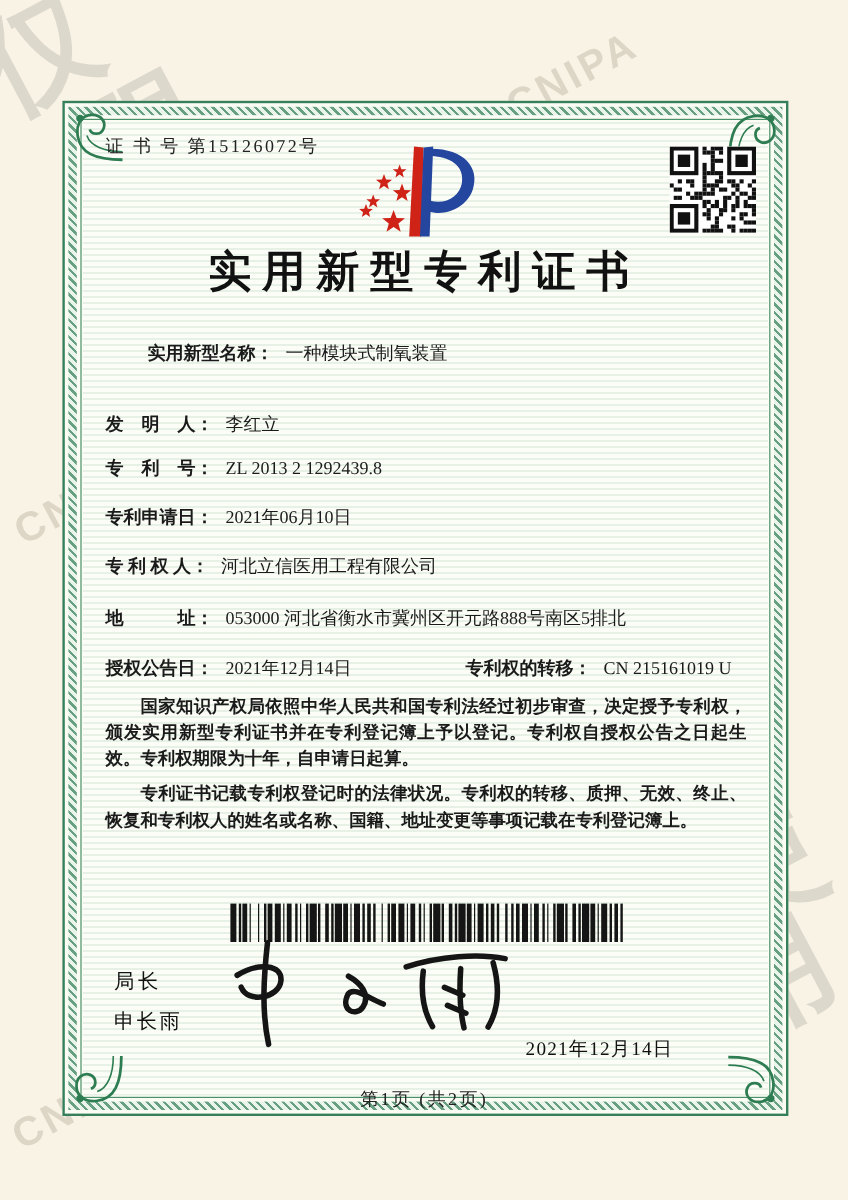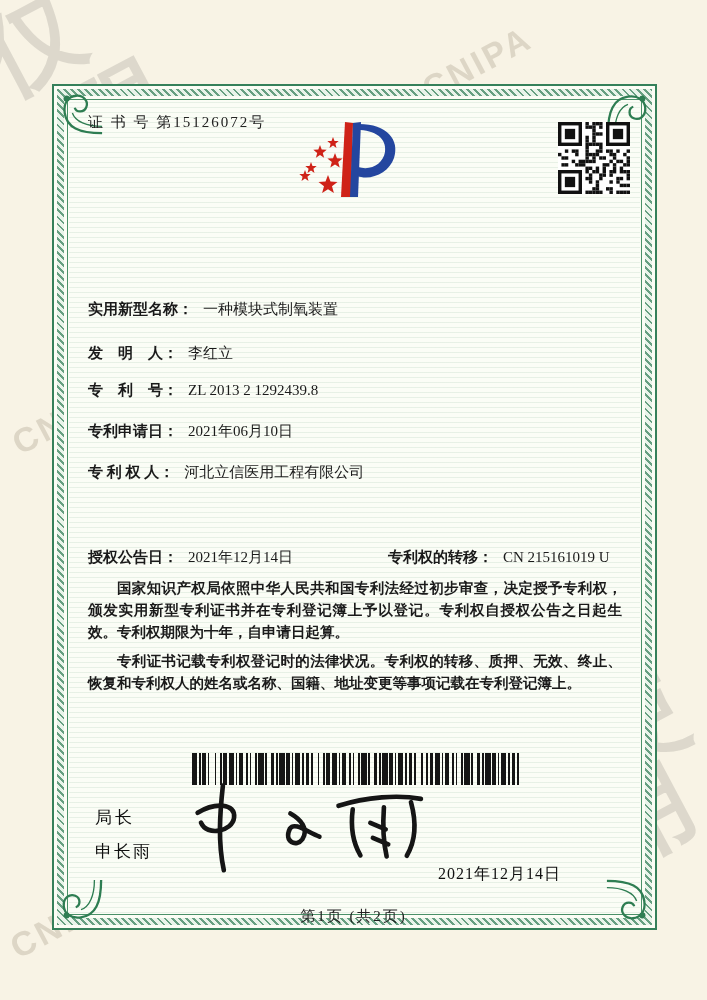--- a/index.html
+++ b/index.html
@@ -41,21 +41,21 @@
   #logo{position:absolute;left:287px;top:110px;width:130px;height:96px;}
   #qr{position:absolute;left:558px;top:122px;width:72px;height:72px;background:#fff;}
   #title{position:absolute;left:0;top:202px;width:100%;text-align:center;
          font-size:36px;font-weight:bold;letter-spacing:9px;color:#111;}
 
   .field-row{position:absolute;left:88px;font-size:15px;color:#1a1a1a;white-space:nowrap;}
   .field-label{font-weight:bold;}
   .field-value{margin-left:10px;}
   .grant-pair2{position:absolute;left:300px;top:0;white-space:nowrap;}
 
-  #paragraphs{position:absolute;left:88px;top:578px;width:534px;font-family:Liberation Mono, monospace;}
+  #paragraphs{position:absolute;left:88px;top:578px;width:534px;}
   #paragraphs p{margin:0 0 7px 0;text-indent:2em;font-size:14.5px;line-height:22px;
                 font-weight:600;color:#1a1a1a;text-align:justify;}
 
   #barcode{position:absolute;left:192px;top:753px;width:326px;height:32px;display:flex;align-items:stretch;}
   #barcode .bar{background:#151515;}
   #barcode .gap{background:transparent;}
 
   #signer-title{position:absolute;left:95px;top:806px;font-size:17px;color:#111;letter-spacing:3px;}
   #signer-name{position:absolute;left:95px;top:840px;font-size:17px;color:#111;letter-spacing:2px;}
   #signature{position:absolute;left:172px;top:776px;width:272px;height:102px;transform:rotate(-2deg);}
@@ -246,35 +246,39 @@
         <rect x="1" y="1" width="5" height="5" fill="#fff"></rect>
         <rect x="2" y="2" width="3" height="3" fill="#111"></rect>
         <rect x="14" y="0" width="7" height="7" fill="#111"></rect>
         <rect x="15" y="1" width="5" height="5" fill="#fff"></rect>
         <rect x="16" y="2" width="3" height="3" fill="#111"></rect>
         <rect x="0" y="14" width="7" height="7" fill="#111"></rect>
         <rect x="1" y="15" width="5" height="5" fill="#fff"></rect>
         <rect x="2" y="16" width="3" height="3" fill="#111"></rect>
       </svg>
 
-
-    <div class="field-row" style="top:300px;">
+    <div id="title">实用新型专利证书</div>
+
+    <div class="field-row" style="top:285px;margin-left:35px;">
       <span class="field-label">实用新型名称：</span><span class="field-value">一种模块式制氧装置</span>
     </div>
     <div class="field-row" style="top:344px;">
       <span class="field-label">发　明　人：</span><span class="field-value">李红立</span>
     </div>
     <div class="field-row" style="top:381px;">
       <span class="field-label">专　利　号：</span><span class="field-value">ZL 2013 2 1292439.8</span>
     </div>
     <div class="field-row" style="top:422px;">
       <span class="field-label">专利申请日：</span><span class="field-value">2021年06月10日</span>
     </div>
     <div class="field-row" style="top:463px;">
       <span class="field-label">专 利 权 人：</span><span class="field-value">河北立信医用工程有限公司</span>
+    </div>
+    <div class="field-row" style="top:506px;">
+      <span class="field-label">地　　　址：</span><span class="field-value">053000 河北省衡水市冀州区开元路888号南区5排北</span>
     </div>
     <div class="field-row" style="top:548px;width:534px;">
       <span class="field-label">授权公告日：</span><span class="field-value">2021年12月14日</span>
       <span class="grant-pair2">
         <span class="field-label">专利权的转移：</span><span class="field-value">CN 215161019 U</span>
       </span>
     </div>
 
     <div id="paragraphs">
       <p>国家知识产权局依照中华人民共和国专利法经过初步审查，决定授予专利权，颁发实用新型专利证书并在专利登记簿上予以登记。专利权自授权公告之日起生效。专利权期限为十年，自申请日起算。</p>

